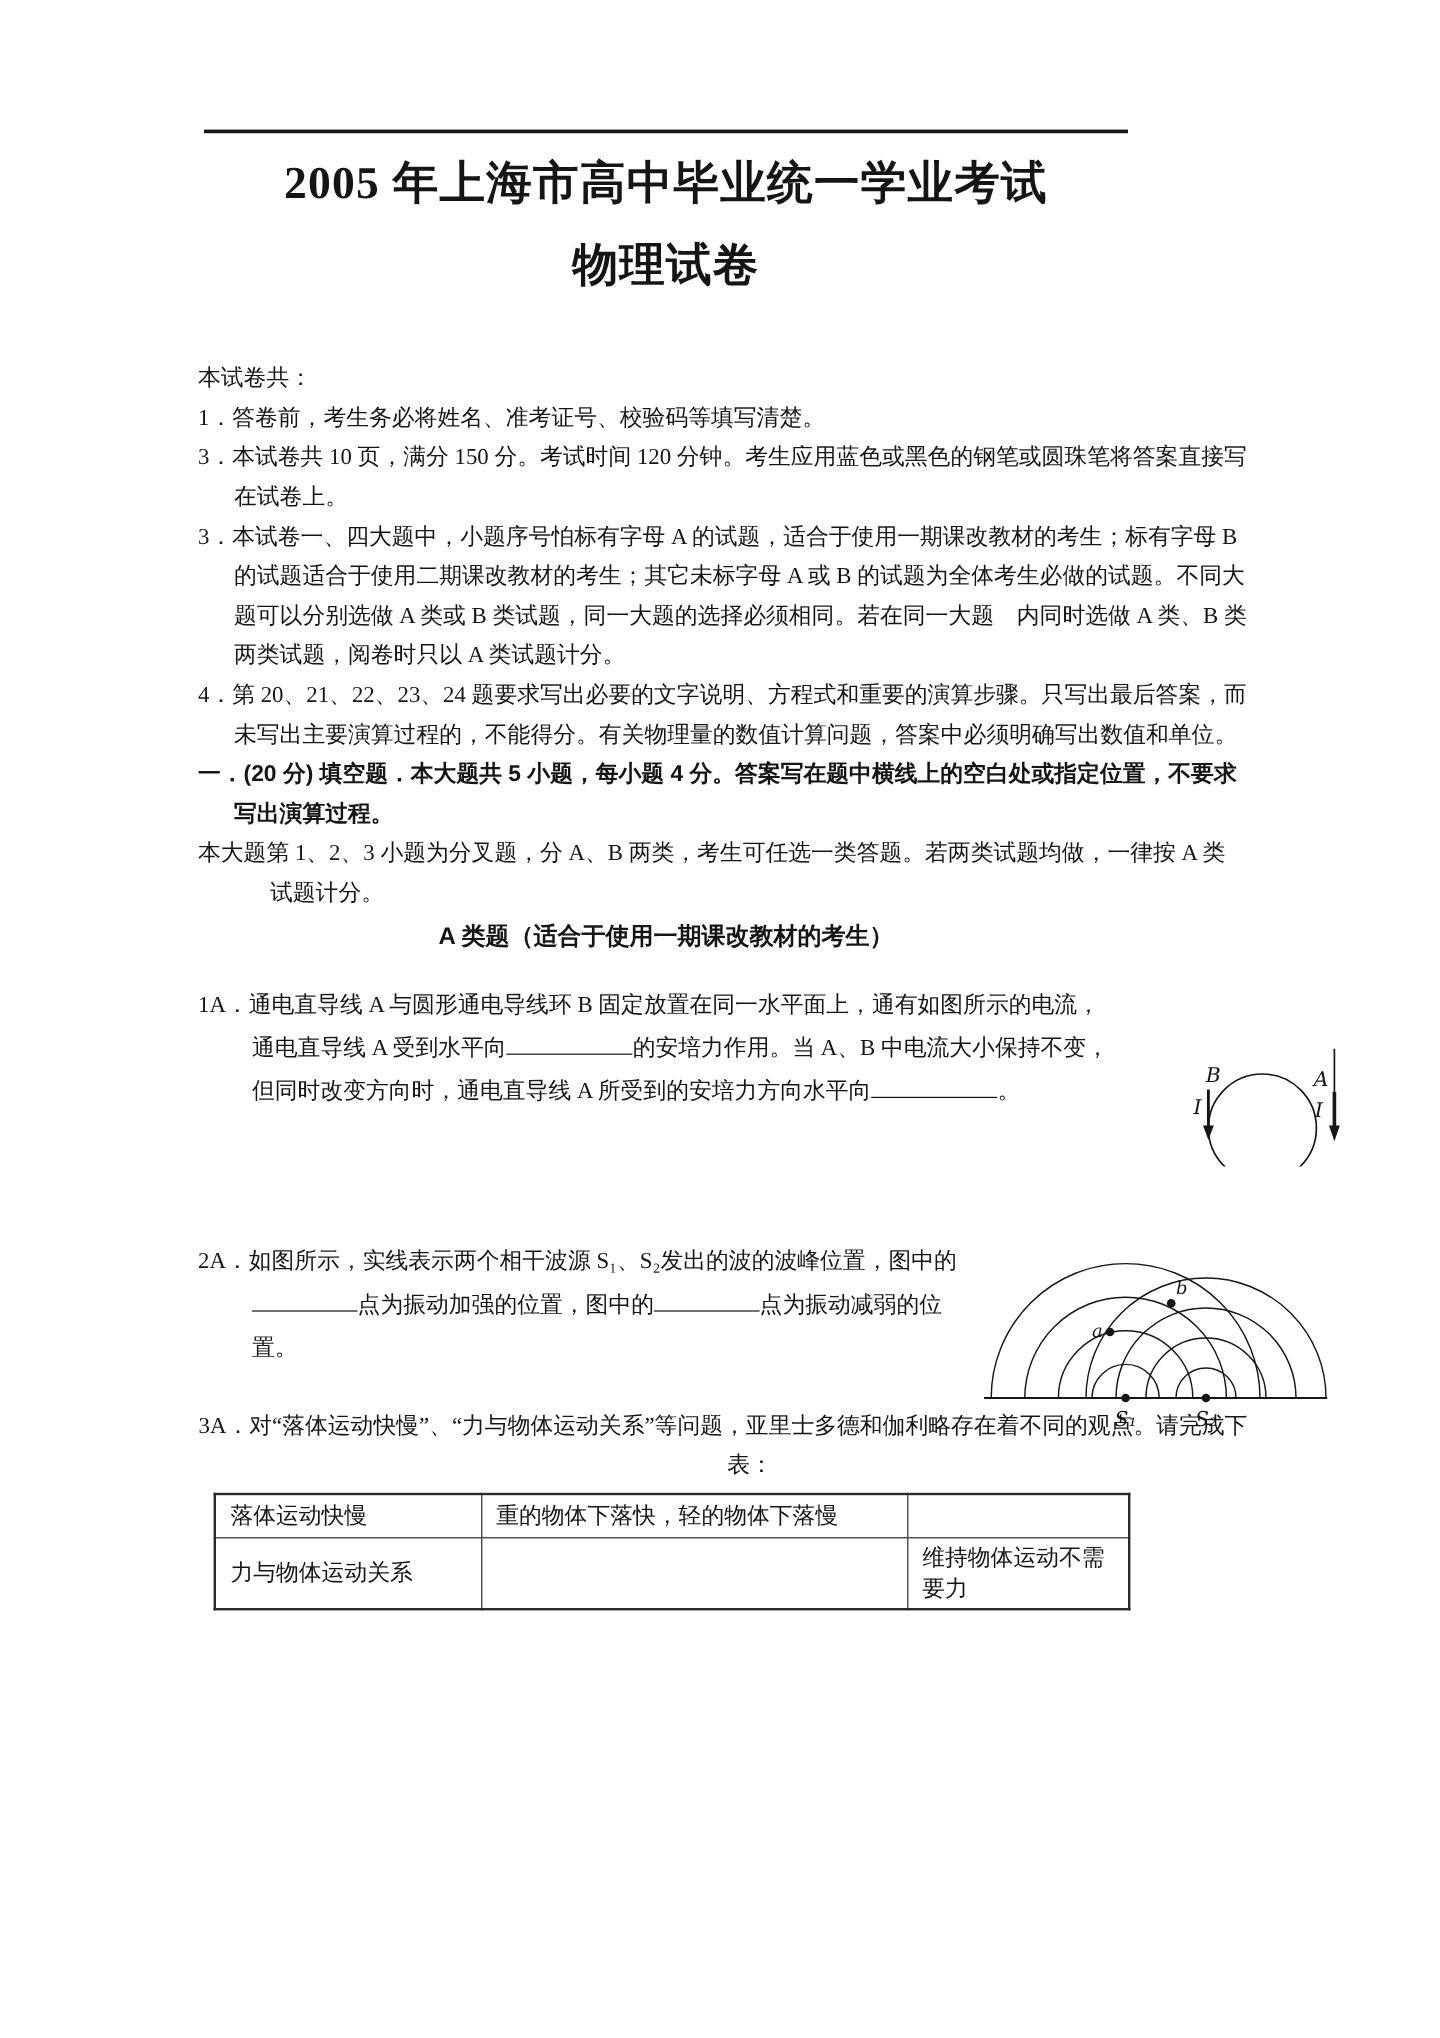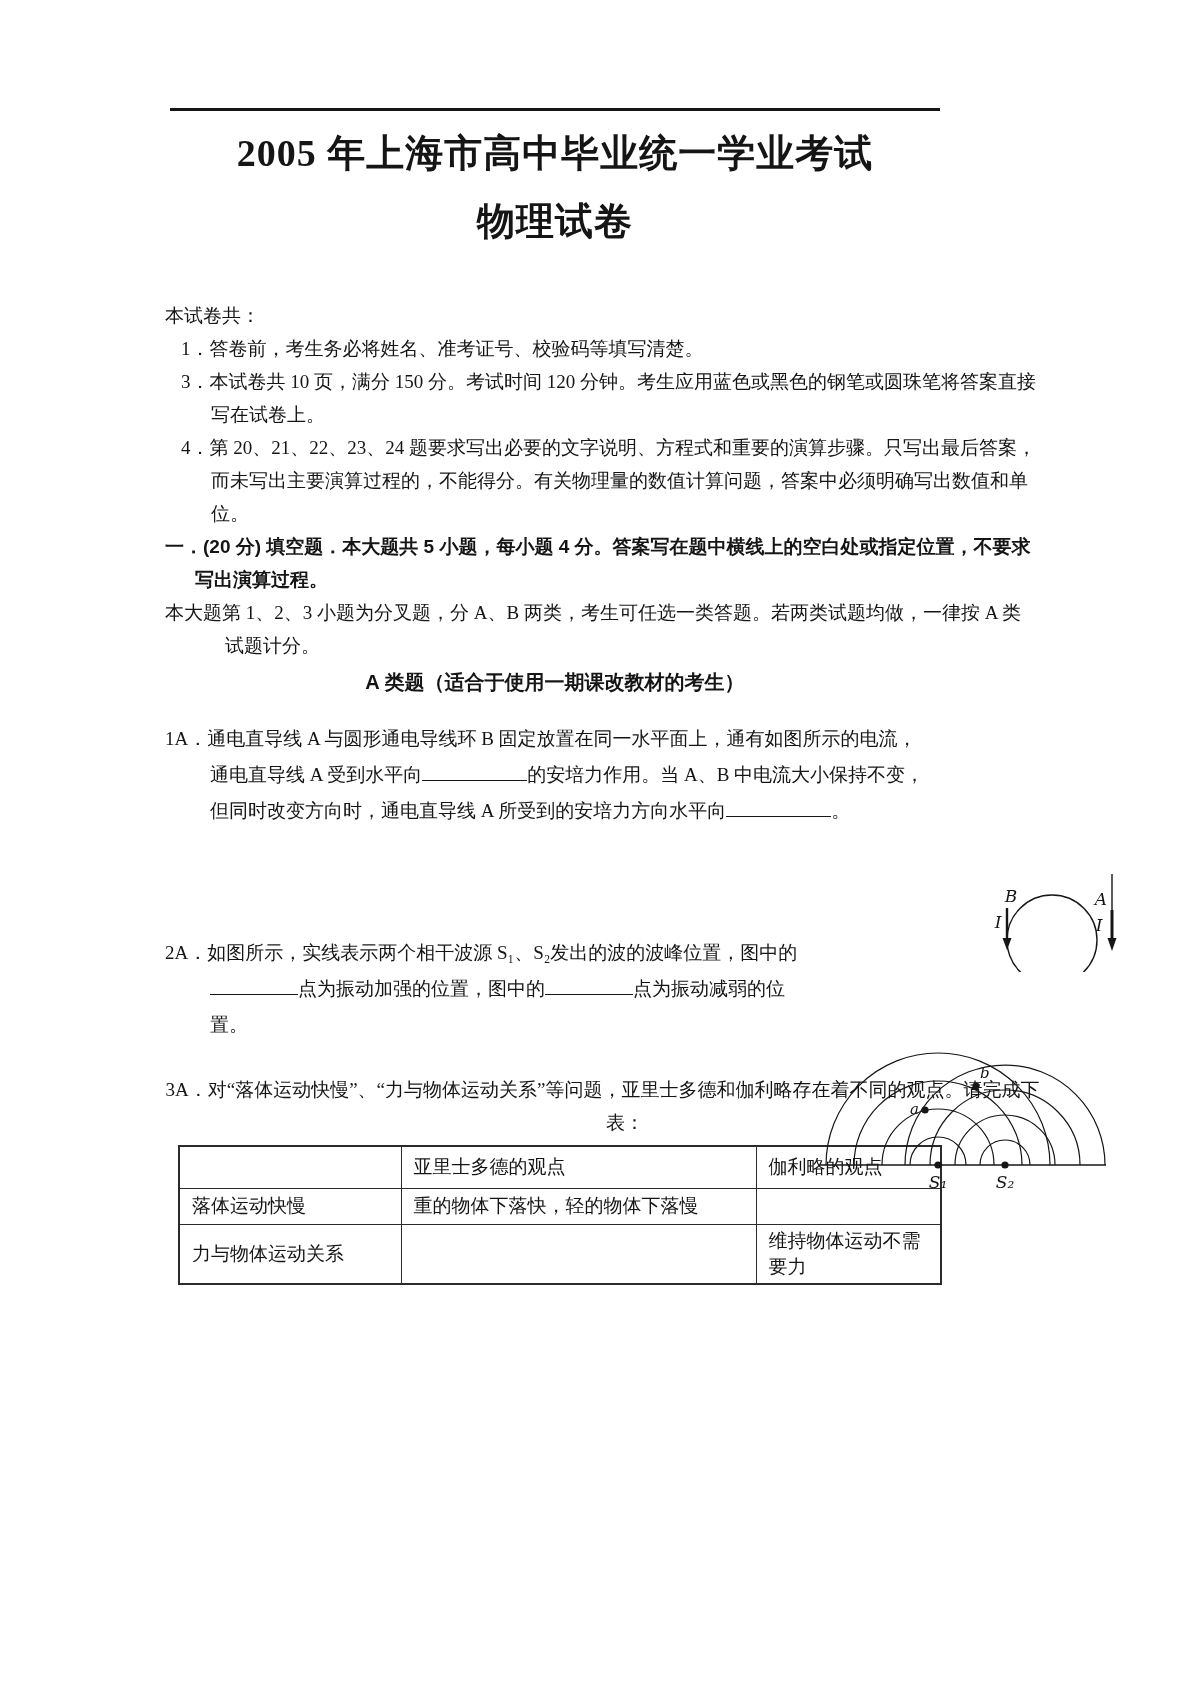--- a/index.html
+++ b/index.html
@@ -10,21 +10,21 @@
     overflow:hidden;
   }
   .content { position:absolute; left:165px; top:0; width:875px; }
   .top-rule { margin-top:108px; margin-left:5px; width:770px; border-top:3px solid #161616; }
   .title { width:770px; margin-left:5px; text-align:center; font-weight:bold;
            font-size:38px; line-height:52px; letter-spacing:1px; }
   .title-1 { margin-top:16px; }
   .title-2 { margin-top:16px; }
   .body-text { font-size:19px; line-height:33px; }
   .notice-head { margin-top:52px; }
-  .n-item { padding-left:30px; text-indent:-30px;margin-left:16px; }
+  .n-item { padding-left:30px; text-indent:-30px; }
   .sec-head { font-family:"Liberation Sans","DejaVu Sans",sans-serif; font-weight:bold;
               font-size:19px; line-height:33px; padding-left:30px; text-indent:-30px; }
   .sec-note { padding-left:60px; text-indent:-60px; }
   .a-head { font-family:"Liberation Sans","DejaVu Sans",sans-serif; font-weight:bold;
             font-size:20px; line-height:33px; width:770px; margin-left:5px;
             margin-top:4px; text-align:center; }
   .question { font-size:19px; line-height:36px; padding-left:45px; text-indent:-45px; }
   .q1 { margin-top:22px; margin-right:110px; }
   .q2 { margin-top:106px; margin-right:235px; }
   .q3 { margin-top:30px; line-height:33px;text-align:center; }
@@ -57,39 +57,35 @@
   <div class="content">
 
     <div class="top-rule"></div>
 
     <div class="title title-1">2005 年上海市高中毕业统一学业考试</div>
     <div class="title title-2">物理试卷</div>
 
     <div class="body-text notice-head">本试卷共：</div>
     <div class="body-text n-item">1．答卷前，考生务必将姓名、准考证号、校验码等填写清楚。</div>
     <div class="body-text n-item">3．本试卷共 10 页，满分 150 分。考试时间 120 分钟。考生应用蓝色或黑色的钢笔或圆珠笔将答案直接写在试卷上。</div>
+    <div class="body-text n-item">3．本试卷一、四大题中，小题序号怕标有字母 A 的试题，适合于使用一期课改教材的考生；标有字母 B 的试题适合于使用二期课改教材的考生；其它未标字母 A 或 B 的试题为全体考生必做的试题。不同大题可以分别选做 A 类或 B 类试题，同一大题的选择必须相同。若在同一大题　内同时选做 A 类、B 类两类试题，阅卷时只以 A 类试题计分。</div>
     <div class="body-text n-item">4．第 20、21、22、23、24 题要求写出必要的文字说明、方程式和重要的演算步骤。只写出最后答案，而未写出主要演算过程的，不能得分。有关物理量的数值计算问题，答案中必须明确写出数值和单位。</div>
 
     <div class="sec-head">一．(20 分) 填空题．本大题共 5 小题，每小题 4 分。答案写在题中横线上的空白处或指定位置，不要求写出演算过程。</div>
     <div class="body-text sec-note">本大题第 1、2、3 小题为分叉题，分 A、B 两类，考生可任选一类答题。若两类试题均做，一律按 A 类试题计分。</div>
     <div class="a-head">A 类题（适合于使用一期课改教材的考生）</div>
 
     <div class="question q1"><span>1A．</span><span>通电直导线 A 与圆形通电导线环 B 固定放置在同一水平面上，通有如图所示的电流，通电直导线 A 受到水平向</span><span class="blank blank-w105"></span><span>的安培力作用。当 A、B 中电流大小保持不变，但同时改变方向时，通电直导线 A 所受到的安培力方向水平向</span><span class="blank blank-w105"></span><span>。</span></div>
 
     <div class="question q2"><span>2A．</span><span>如图所示，实线表示两个相干波源 S₁、S₂发出的波的波峰位置，图中的</span><span class="blank blank-w88"></span><span>点为振动加强的位置，图中的</span><span class="blank blank-w88"></span><span>点为振动减弱的位置。</span></div>
 
     <div class="question q3"><span>3A．</span><span>对“落体运动快慢”、“力与物体运动关系”等问题，亚里士多德和伽利略存在着不同的观点。请完成下表：</span></div>
 
     <table class="cmp-table">
       <tbody>
-          <tr class="hrow">
-        <th class="c0"></th>
-        <th class="c1">亚里士多德的观点</th>
-        <th class="c2">伽利略的观点</th>
-      </tr>
       <tr class="r0">
         <td class="c0">落体运动快慢</td>
         <td class="c1">重的物体下落快，轻的物体下落慢</td>
         <td class="c2"></td>
       </tr>
       <tr class="r1">
         <td class="c0">力与物体运动关系</td>
         <td class="c1"></td>
         <td class="c2">维持物体运动不需要力</td>
       </tr>

